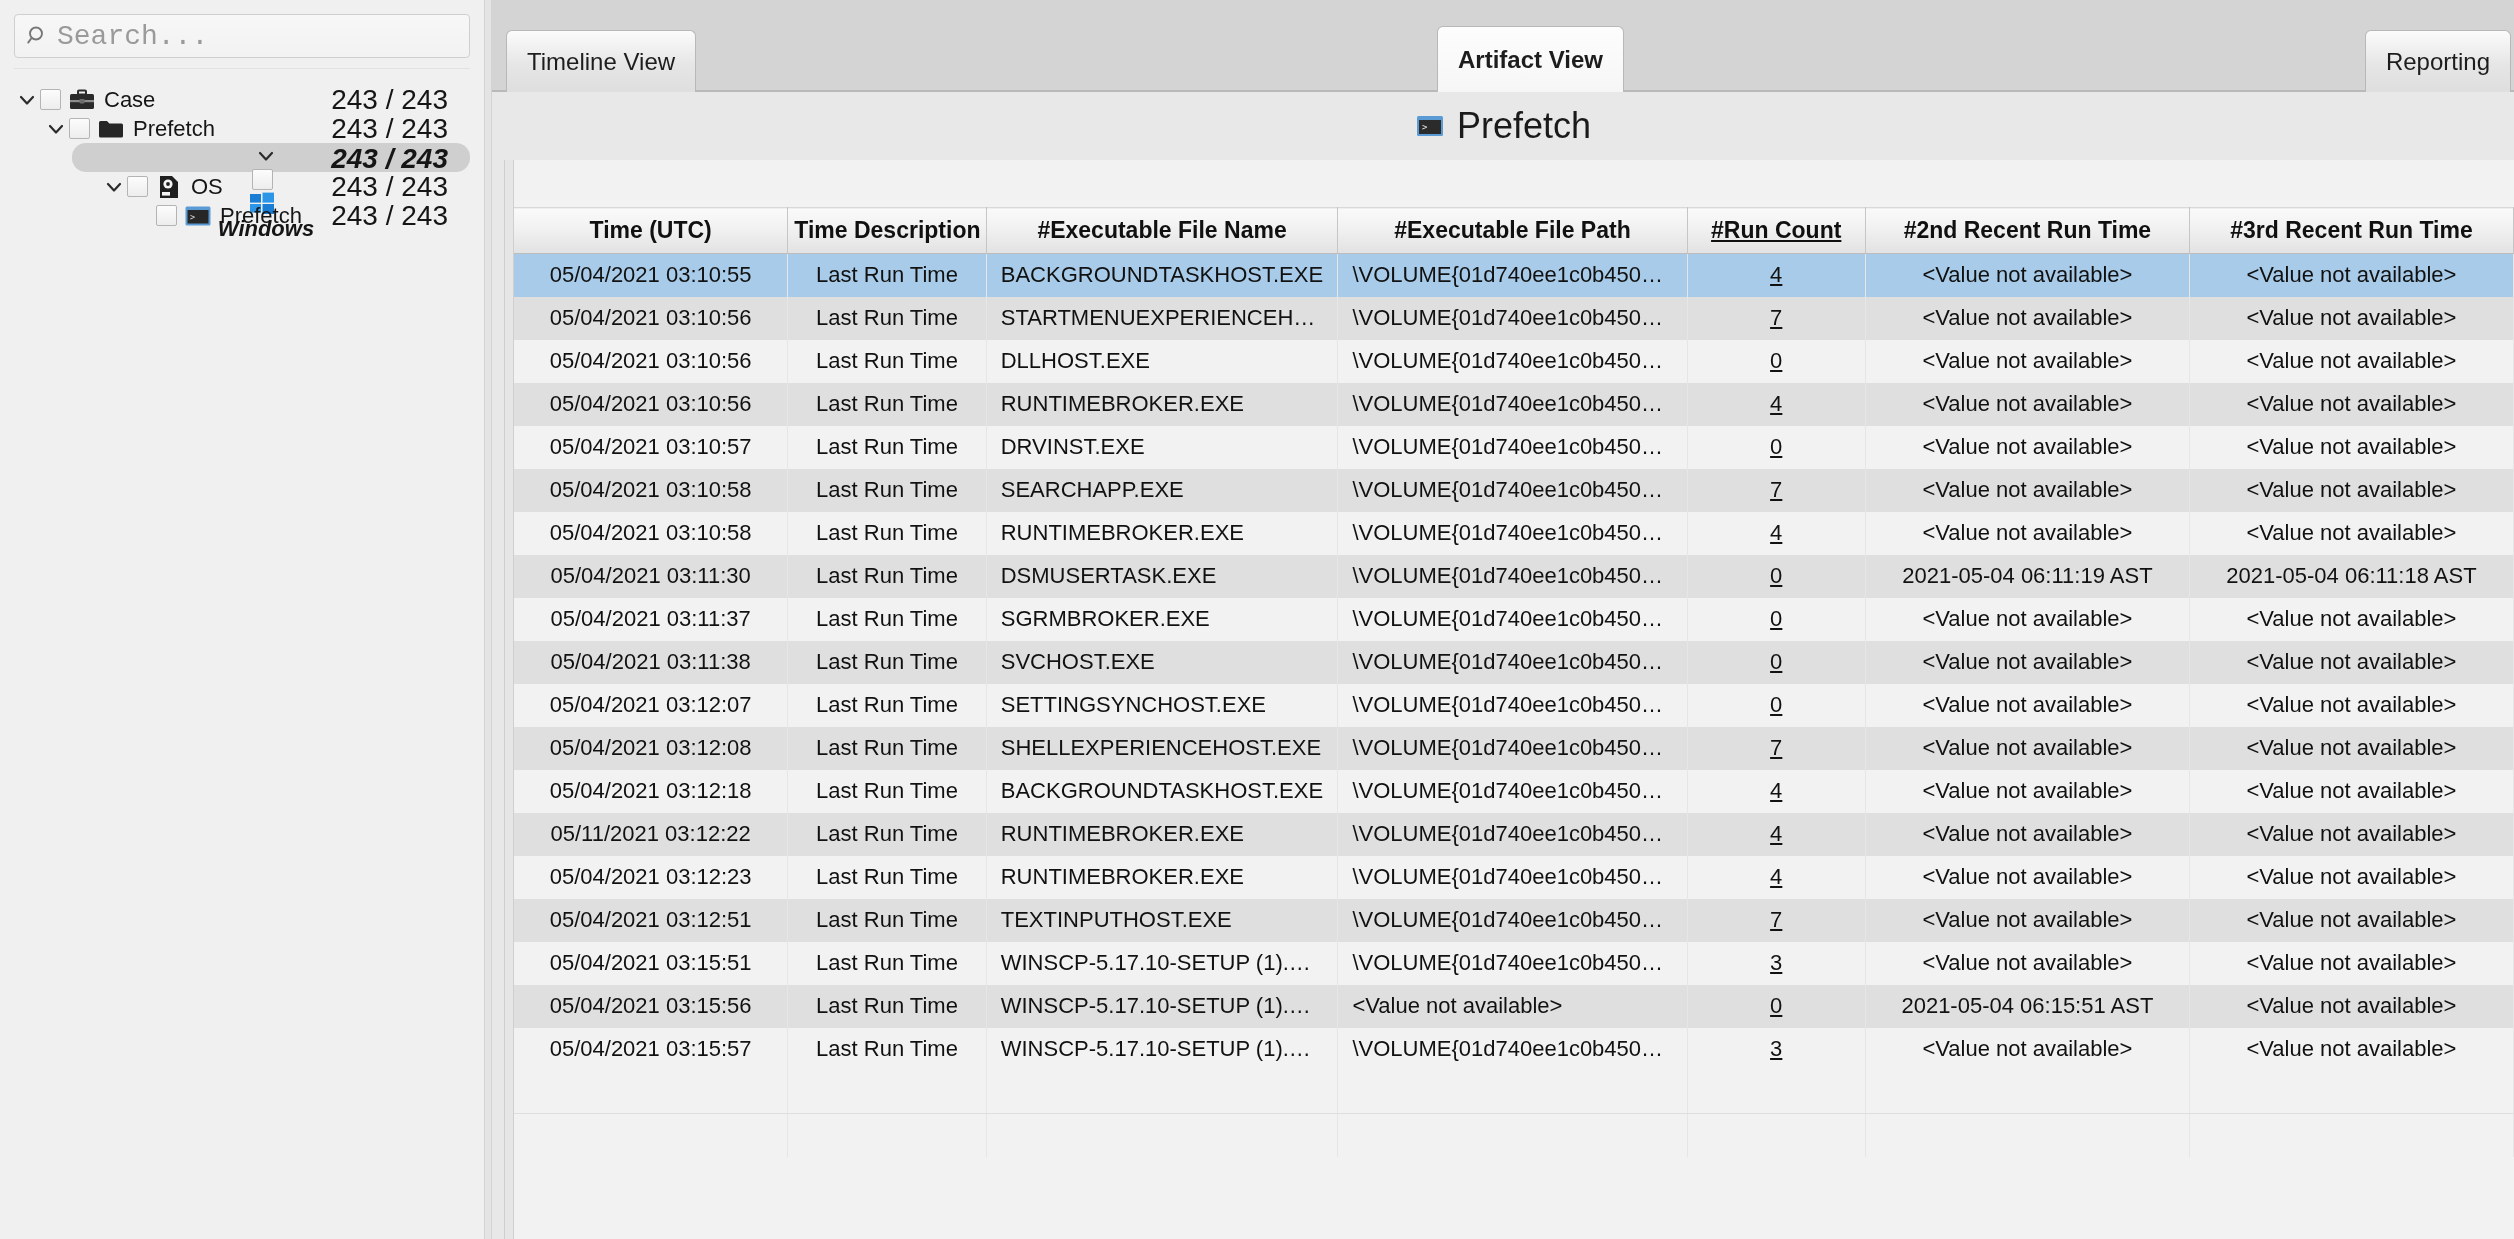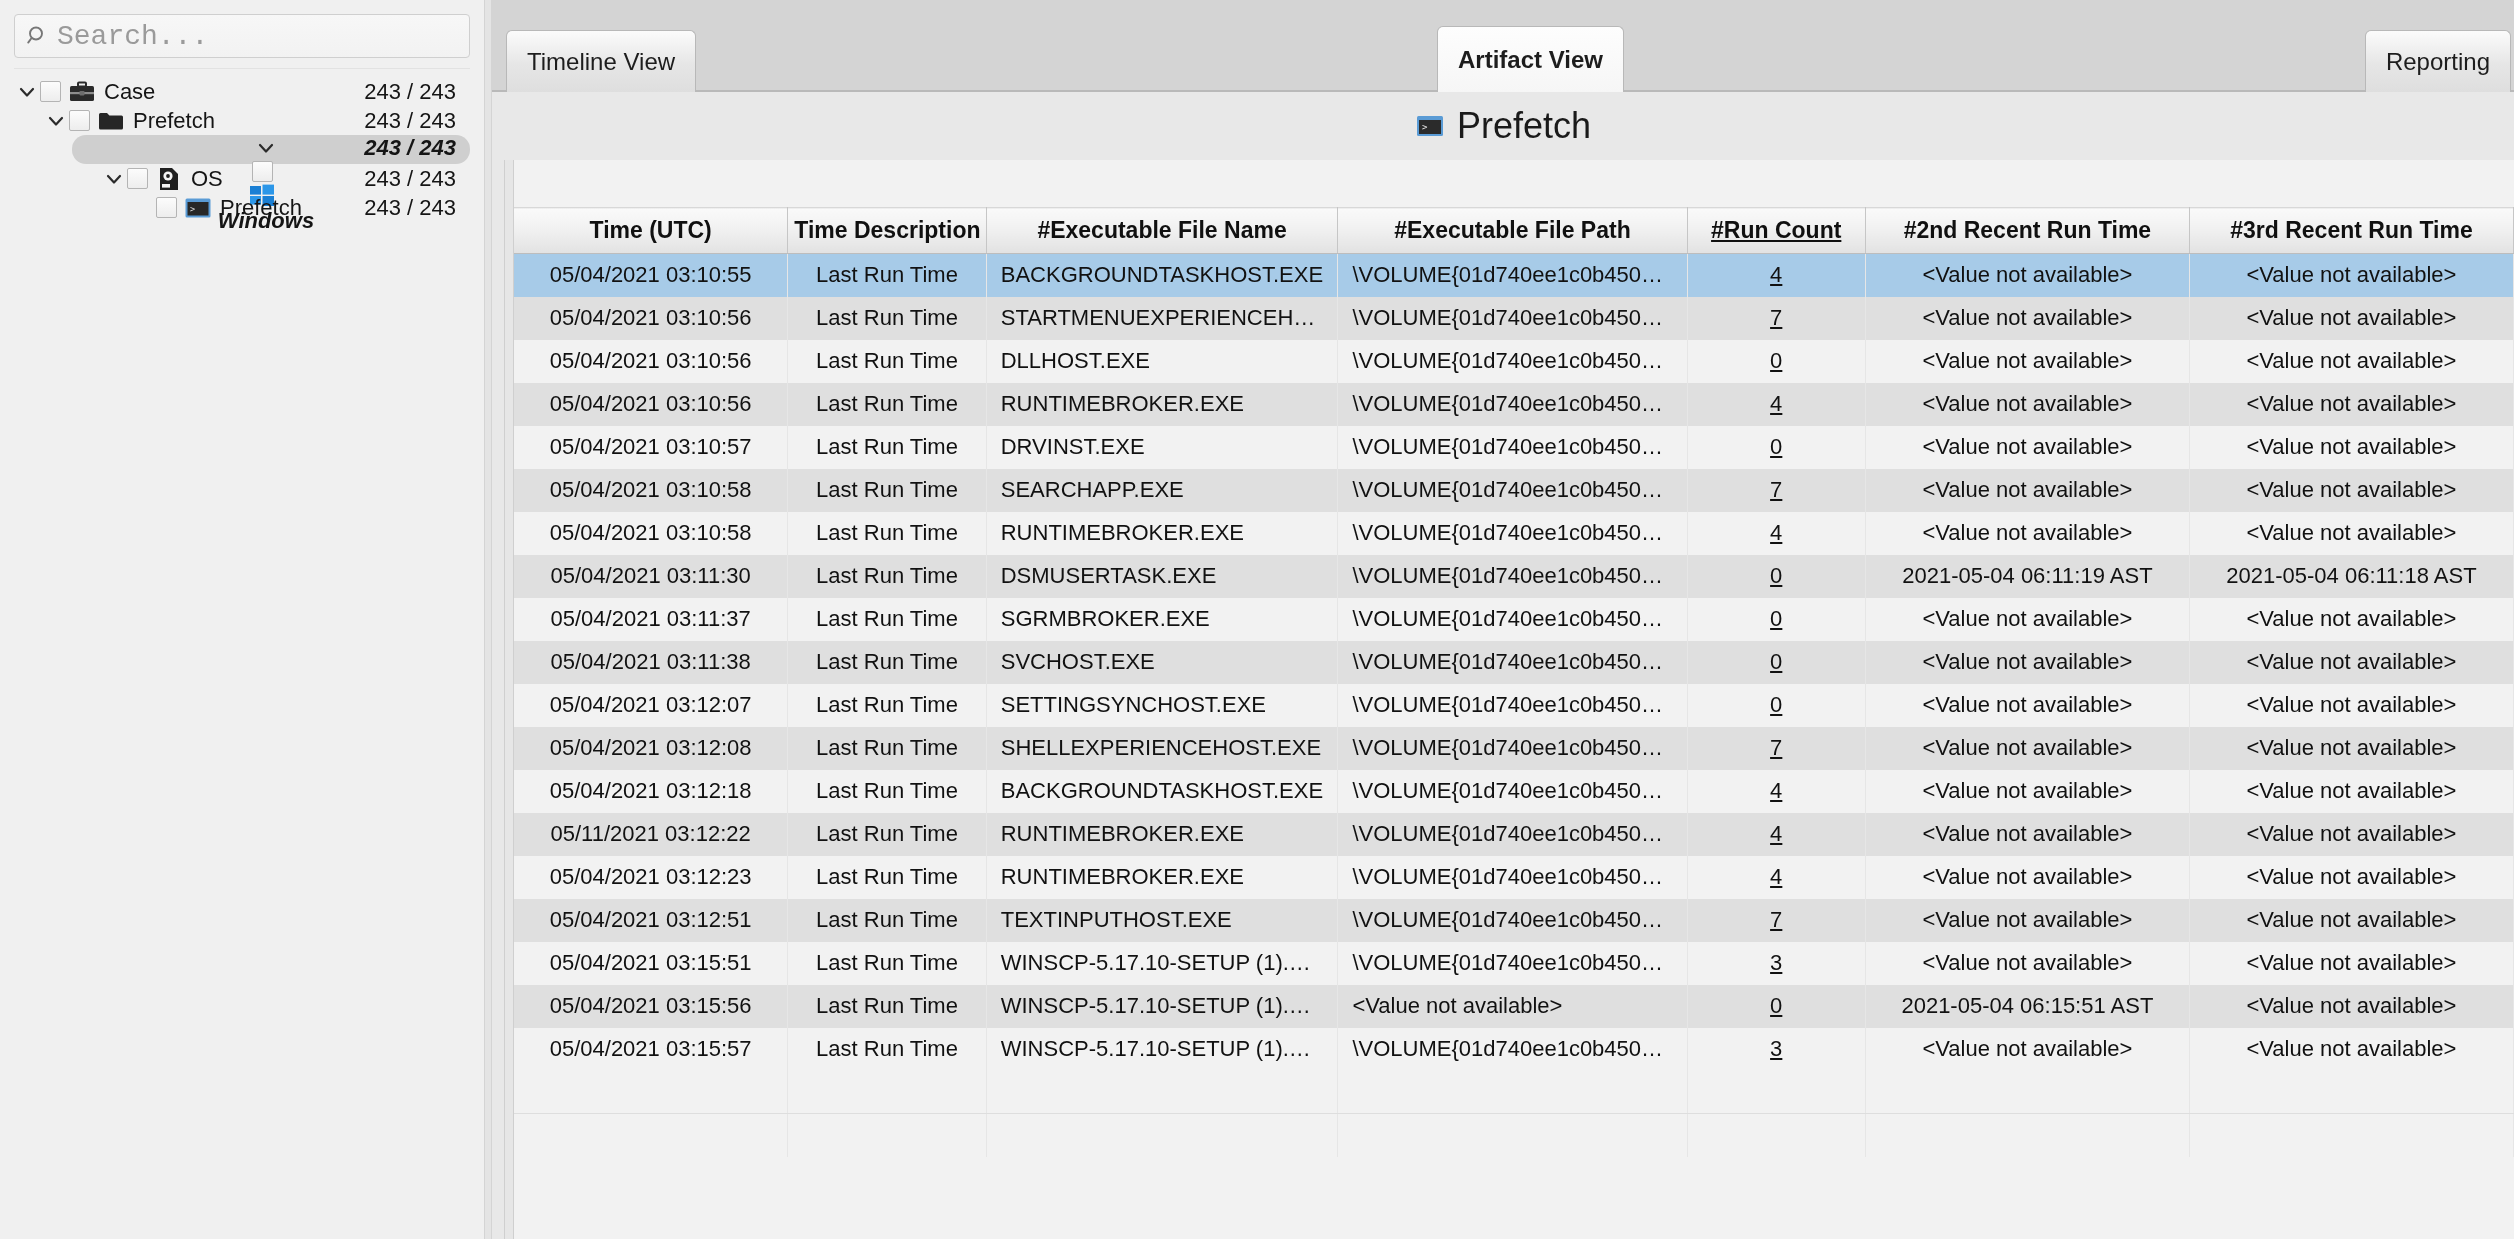--- a/index.html
+++ b/index.html
@@ -57,21 +57,21 @@
     padding: 0;
   }
   .search-input::placeholder { color: #9a9a9a; }
 
   .tree {
     margin-top: 10px;
     background: #f0f0f0;
     border-top: 1px solid #e2e2e2;
     flex: 1;
     overflow: hidden;
-    padding-top: 8px;
+    padding-top: 16px;
   }
 
   .tree-row {
     height: 29px;
     display: flex;
     align-items: center;
     font-size: 22px;
     color: #151515;
     position: relative;
     white-space: nowrap;
@@ -104,22 +104,22 @@
   .tree-icon {
     width: 26px; height: 26px;
     flex: none;
     margin-right: 9px;
     display: flex; align-items: center; justify-content: center;
   }
 
   .tree-label { flex: none; }
   .tree-count {
     position: absolute;
-    right: 14px;
-    font-size: 22px;
+    right: 22px;
+    font-size: 28px;
   }
 
   
   .splitter {
     width: 8px;
     height: 100%;
     background: #e4e4e4;
     border-left: 1px solid #d4d4d4;
     border-right: 1px solid #d4d4d4;
     flex: none;

